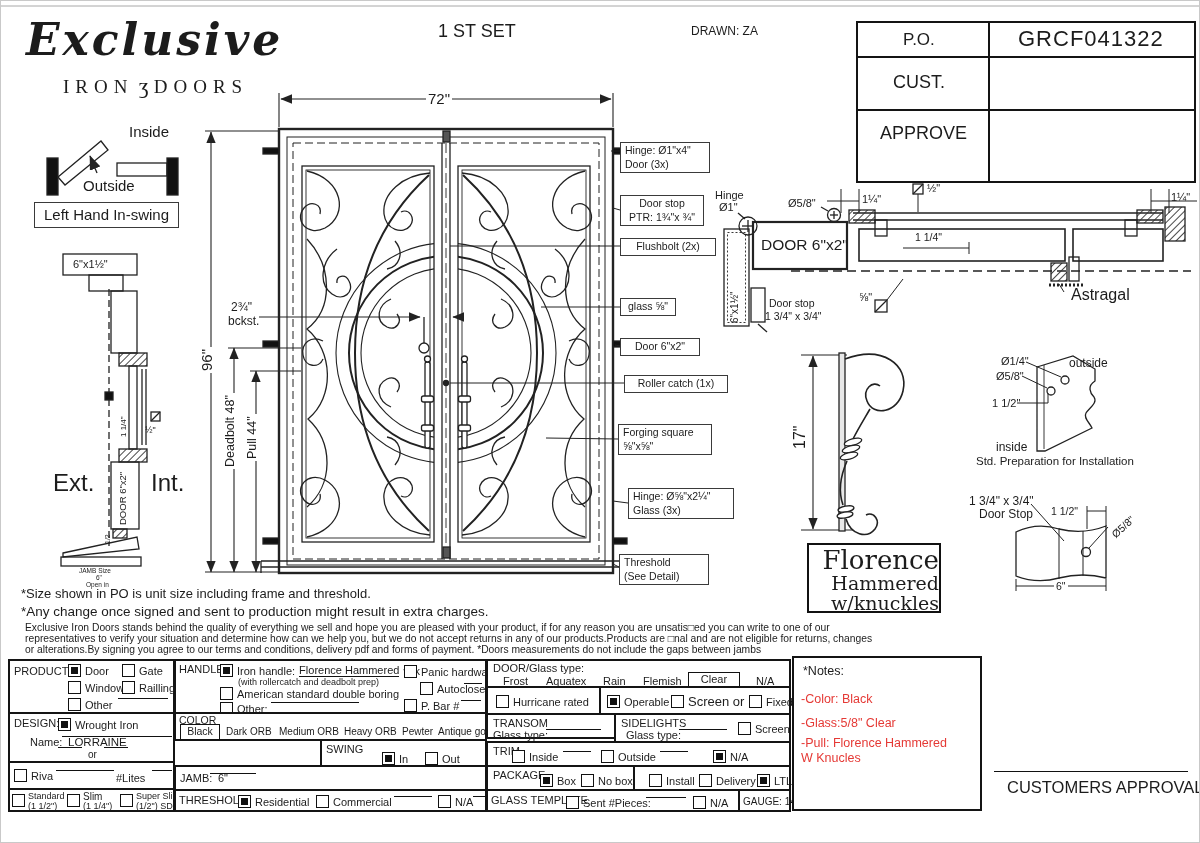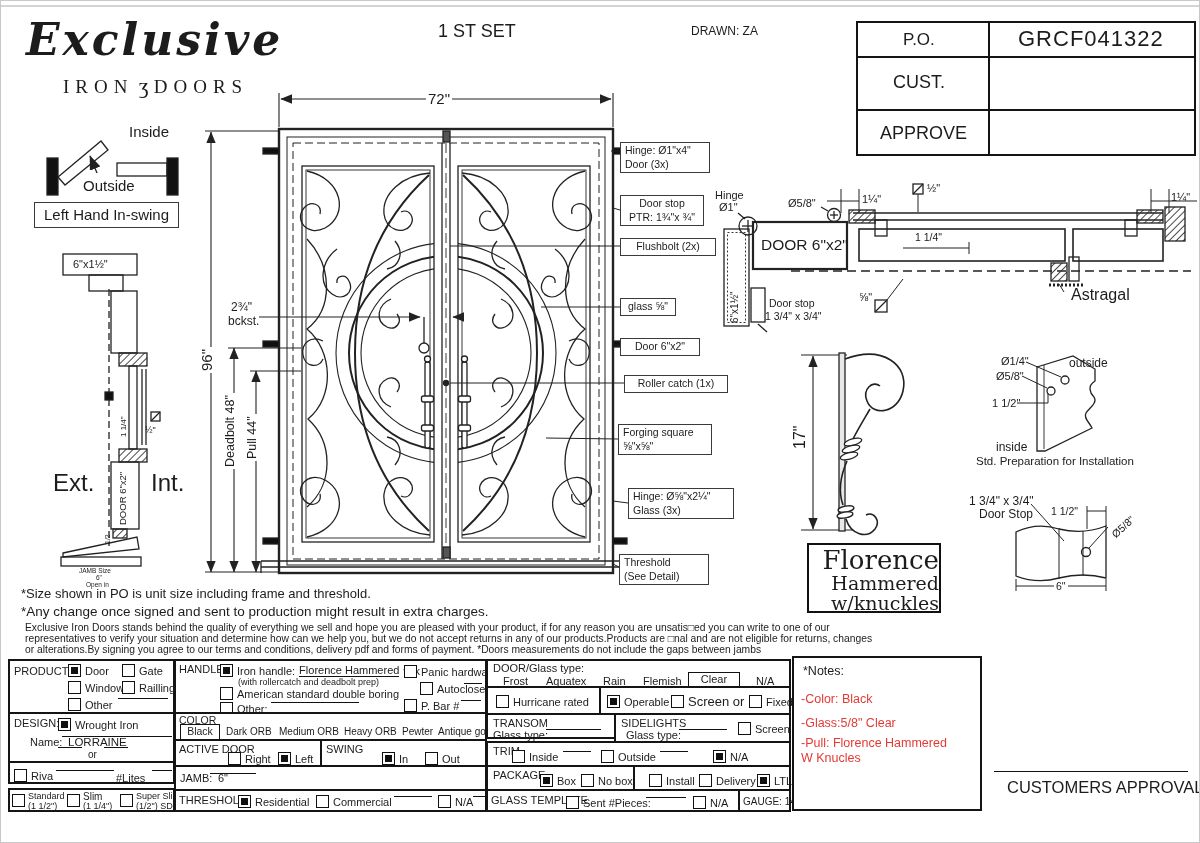--- a/index.html
+++ b/index.html
@@ -248,21 +248,21 @@
 
 <div class="t logo-script" style="left:25px;top:14px;font-size:44px">Exclusive</div>
 <div class="t" style="left:62px;top:72px;font-size:19px">
   <span class="logo-sub">IRON</span>
   <span class="logo-sub" style="font-size:22px;letter-spacing:0">ʒ</span>
   <span class="logo-sub">DOORS</span>
 </div>
 <div class="t" style="left:437px;top:20px;font-size:18px">1 ST SET</div>
 <div class="t" style="left:690px;top:24px;font-size:12px">DRAWN: ZA</div>
 
-<div class="cell" style="left:855px;top:20px;width:340px;height:135px">
+<div class="cell" style="left:855px;top:20px;width:340px;height:162px">
   <div style="position:absolute;left:0;top:0;bottom:0;width:130px;border-right:2px solid #141414"></div>
   <div style="position:absolute;left:0;top:33px;right:0;border-top:2px solid #141414"></div>
   <div style="position:absolute;left:0;top:86px;right:0;border-top:2px solid #141414"></div>
   <div class="t" style="left:45px;top:7px;font-size:17px">P.O.</div>
   <div class="t" style="left:160px;top:3px;font-size:22px;letter-spacing:1px">GRCF041322</div>
   <div class="t" style="left:35px;top:49px;font-size:18px">CUST.</div>
   <div class="t" style="left:22px;top:100px;font-size:18px">APPROVE</div>
 </div>
 
 <div class="t" style="left:128px;top: 122px;font-size:15px">Inside</div>
@@ -392,21 +392,21 @@
         <span>Wrought Iron</span>
       </div>
   <div class="t" style="left:20px;top:22px">Name:</div>
   <div class="t" style="left:58px;top:22px;font-size:11.5px">LORRAINE</div>
   <div class="bl" style="left:52px;top:22px;width:110px"></div>
   <div class="bl" style="left:48px;top:33px;width:24px"></div>
   <div class="t" style="left:78px;top:35px;font-size:10px">or</div>
   <div class="bl" style="left:94px;top:33px;width:24px"></div>
 </div>
 
-<div class="cell" style="left:7px;top:760px;width:167px;height:23px">
+<div class="cell" style="left:7px;top:760px;width:167px;height:29px">
   <div class="ci" style="left:4px;top:6px">
         <i class="cb"></i>
         <span>Riva</span>
       </div>
   <div class="bl" style="left:46px;top:7px;width:58px"></div>
   <div class="t" style="left:106px;top:9px">#Lites</div>
   <div class="bl" style="left:142px;top:7px;width:20px"></div>
 </div>
 
 <div class="cell" style="left:7px;top:787px;width:167px;height:24px">
@@ -464,31 +464,20 @@
 <div class="cell" style="left:173px;top:711px;width:313px;height:29px">
   <div class="t" style="left:3px;top:0px;font-size:10.5px">COLOR</div>
   <div class="selbox" style="left:4px;top:10px;width:38px;height:14px;font-size:10.5px">Black</div>
   <div class="t" style="left:50px;top:12px;font-size:10px">Dark ORB</div>
   <div class="t" style="left:103px;top:12px;font-size:10px">Medium ORB</div>
   <div class="t" style="left:168px;top:12px;font-size:10px">Heavy ORB</div>
   <div class="t" style="left:226px;top:12px;font-size:10px">Pewter</div>
   <div class="t" style="left:262px;top:12px;font-size:10px">Antique gold</div>
 </div>
 
-<div class="cell" style="left:173px;top:738px;width:148px;height:28px">
-  <div class="t" style="left:3px;top:2px">ACTIVE DOOR</div>
-  <div class="ci" style="left:52px;top:11px">
-        <i class="cb"></i>
-        <span>Right</span>
-      </div>
-  <div class="ci" style="left:102px;top:11px">
-        <i class="cb on"></i>
-        <span>Left</span>
-      </div>
-</div>
 
 <div class="cell" style="left:319px;top:738px;width:167px;height:28px">
   <div class="t" style="left:4px;top:2px">SWING</div>
   <div class="ci" style="left:60px;top:11px">
         <i class="cb on"></i>
         <span>In</span>
       </div>
   <div class="ci" style="left:103px;top:11px">
         <i class="cb"></i>
         <span>Out</span>

